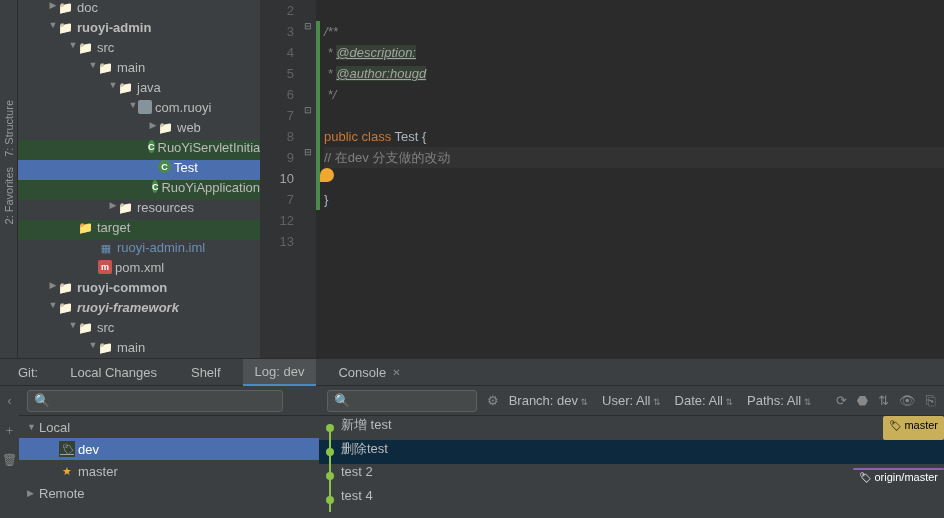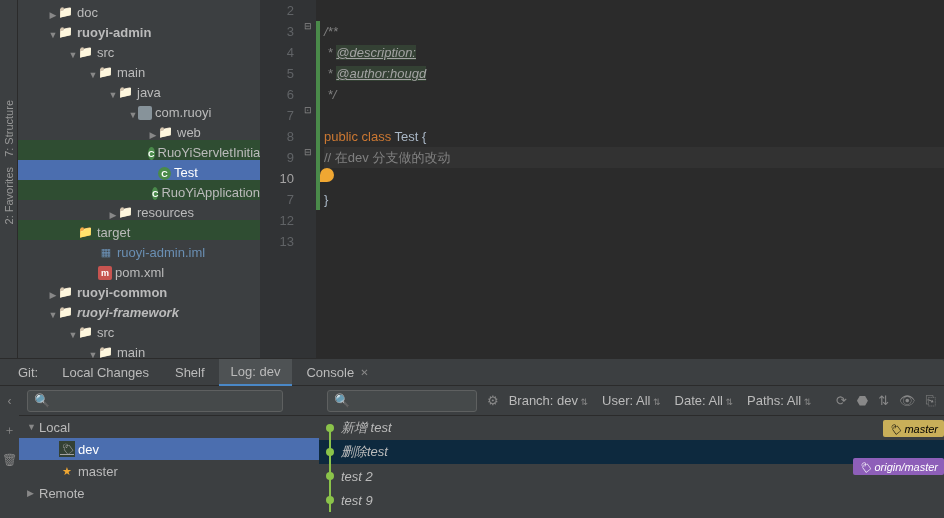--- a/index.html
+++ b/index.html
@@ -1,21 +1,21 @@
 <!DOCTYPE html>
 <html><head>
 <meta charset="utf-8">
 <style>
 * { margin:0; padding:0; box-sizing:border-box; font-family:"Segoe UI",Arial,sans-serif; font-size:13px; }
 body { background:#3c3f41; color:#bbb; width:944px; height:518px; overflow:hidden; position:relative; }
 .main { display:flex; height:358px; }
 .leftbar { width:18px; background:#3c3f41; border-right:1px solid #2b2b2b; display:flex; flex-direction:column; align-items:center; gap:10px; padding-top:100px; }
 .leftbar .lbl { writing-mode:vertical-rl; transform:rotate(180deg); font-size:11px; color:#999; cursor:pointer; white-space:nowrap; }
 .tree { width:242px; background:#3c3f41; overflow:hidden; }
-.row { display:flex; align-items:flex-end; height:20px; white-space:nowrap; cursor:pointer; }
+.row { display:flex; align-items:flex-start; height:20px; white-space:nowrap; cursor:pointer; }
 .row.sel { background:#4b6eaf; color:#fff; }
 .row.hl { background:#2f4d32; }
 .arw { width:10px; text-align:center; font-size:9px; color:#888; }
 .arw.open::before { content:"▼"; }
 .arw.closed::before { content:"▶"; }
 .arw.none::before { content:""; }
 .ico { width:16px; height:16px; display:inline-flex; align-items:center; justify-content:center; margin-right:3px; font-size:11px; }
 .ico.folder { color:#87939a; }
 .ico.folder::before { content:"📁"; filter:grayscale(0.8) brightness(1.1); font-size:12px; }
 .ico.folder-o { color:#d6975b; }
@@ -38,21 +38,21 @@
 .code { flex:1; font-family:Consolas,monospace; font-size:13px; line-height:21px; padding-left:4px; position:relative; }
 .code .cline { height:21px; white-space:pre; }
 .code .cline.cur { background:#323232; }
 .cmt { color:#808080; }
 .doc { color:#808080; font-style:italic; }
 .tag { color:#a3a3a3; font-style:italic; background:#344134; text-decoration:underline; }
 .kw { color:#cc7832; }
 .ident { color:#a9b7c6; }
 .bulb { position:absolute; left:0; top:168px; width:14px; height:14px; background:#f0a732; border-radius:50% 50% 50% 0; z-index:2; }
 .bottom { height:160px; border-top:1px solid #2b2b2b; }
-.tabs { height:27px; background:#3c3f41; display:flex; align-items:center; padding-left:8px; gap:2px; border-bottom:1px solid #2b2b2b; }
+.tabs { height:27px; background:#3c3f41; display:flex; align-items:center; padding-left:8px; gap:10px; border-bottom:1px solid #2b2b2b; }
 .tab { padding:4px 12px; color:#bbb; cursor:pointer; height:27px; display:flex; align-items:center; }
 .tab.act { background:#4e5254; border-bottom:2px solid #4a88c7; }
 .tab .x { margin-left:6px; color:#888; font-size:10px; }
 .gitlabel { padding:0 10px; color:#bbb; }
 .logarea { display:flex; height:133px; }
 .logleft { width:19px; background:#3c3f41; display:flex; flex-direction:column; align-items:center; gap:14px; padding-top:8px; color:#888; }
 .logleft span { cursor:pointer; font-size:12px; }
 .branches { width:300px; background:#3c3f41; }
 .bsearch { height:30px; display:flex; align-items:center; padding:0 8px; border-bottom:1px solid #2b2b2b; }
 .bsearch input { width:90%; background:#45494a; border:1px solid #5e6060; height:22px; color:#bbb; padding:0 6px; border-radius:3px; }
@@ -62,21 +62,21 @@
 .commits { flex:1; background:#3c3f41; display:flex; flex-direction:column; }
 .ctop { height:30px; display:flex; align-items:center; padding:0 8px; gap:10px; border-bottom:1px solid #2b2b2b; }
 .ctop input { background:#45494a; border:1px solid #5e6060; height:22px; width:150px; color:#bbb; padding:0 6px; border-radius:3px; }
 .ctop .gear { color:#888; cursor:pointer; }
 .filters { display:flex; gap:14px; font-size:12px; }
 .filt { color:#bbb; cursor:pointer; }
 .filt::after { content:" ⇅"; font-size:9px; color:#888; }
 .ctop .ricons { margin-left:auto; display:flex; gap:10px; color:#888; }
 .ctop .ricons span { cursor:pointer; font-size:13px; }
 .clist { flex:1; }
-.crow { display:flex; align-items:center; height:24px; padding-left:4px; cursor:pointer; position:relative;font-style:italic; }
+.crow { display:flex; height:24px; padding-left:4px; cursor:pointer; position:relative; }
 .crow.sel { background:#0d293e; }
 .graph { width:14px; display:flex; justify-content:center; position:relative; height:24px; }
 .graph::before { content:""; position:absolute; width:2px; background:#8bc34a; top:0; bottom:0; left:6px; }
 .graph.first::before { top:12px; }
 .graph .dot { width:8px; height:8px; border-radius:50%; background:#8bc34a; position:absolute; top:8px; left:3px; }
 .cmsg { flex:1; padding-left:4px; }
 .cbadge { background:#c9af59; color:#000; padding:1px 6px; font-size:11px; border-radius:2px; margin-left:6px; }
 .cbadge.r { background:#8e5fb9; color:#fff;margin-top:28px; }
 .cbadge .tico::before { content:"🏷 "; font-size:10px; }
 </style>
@@ -296,18 +296,18 @@
           <div class="crow">
             <span class="graph ">
               <span class="dot"></span>
             </span>
             <span class="cmsg">test 2</span>
           </div>
           <div class="crow">
             <span class="graph ">
               <span class="dot"></span>
             </span>
-            <span class="cmsg">test 9</span>
+            <span class="cmsg">test 4</span>
           </div>
         </div>
     </div>
   </div>
 </div>
 
 </body></html>

